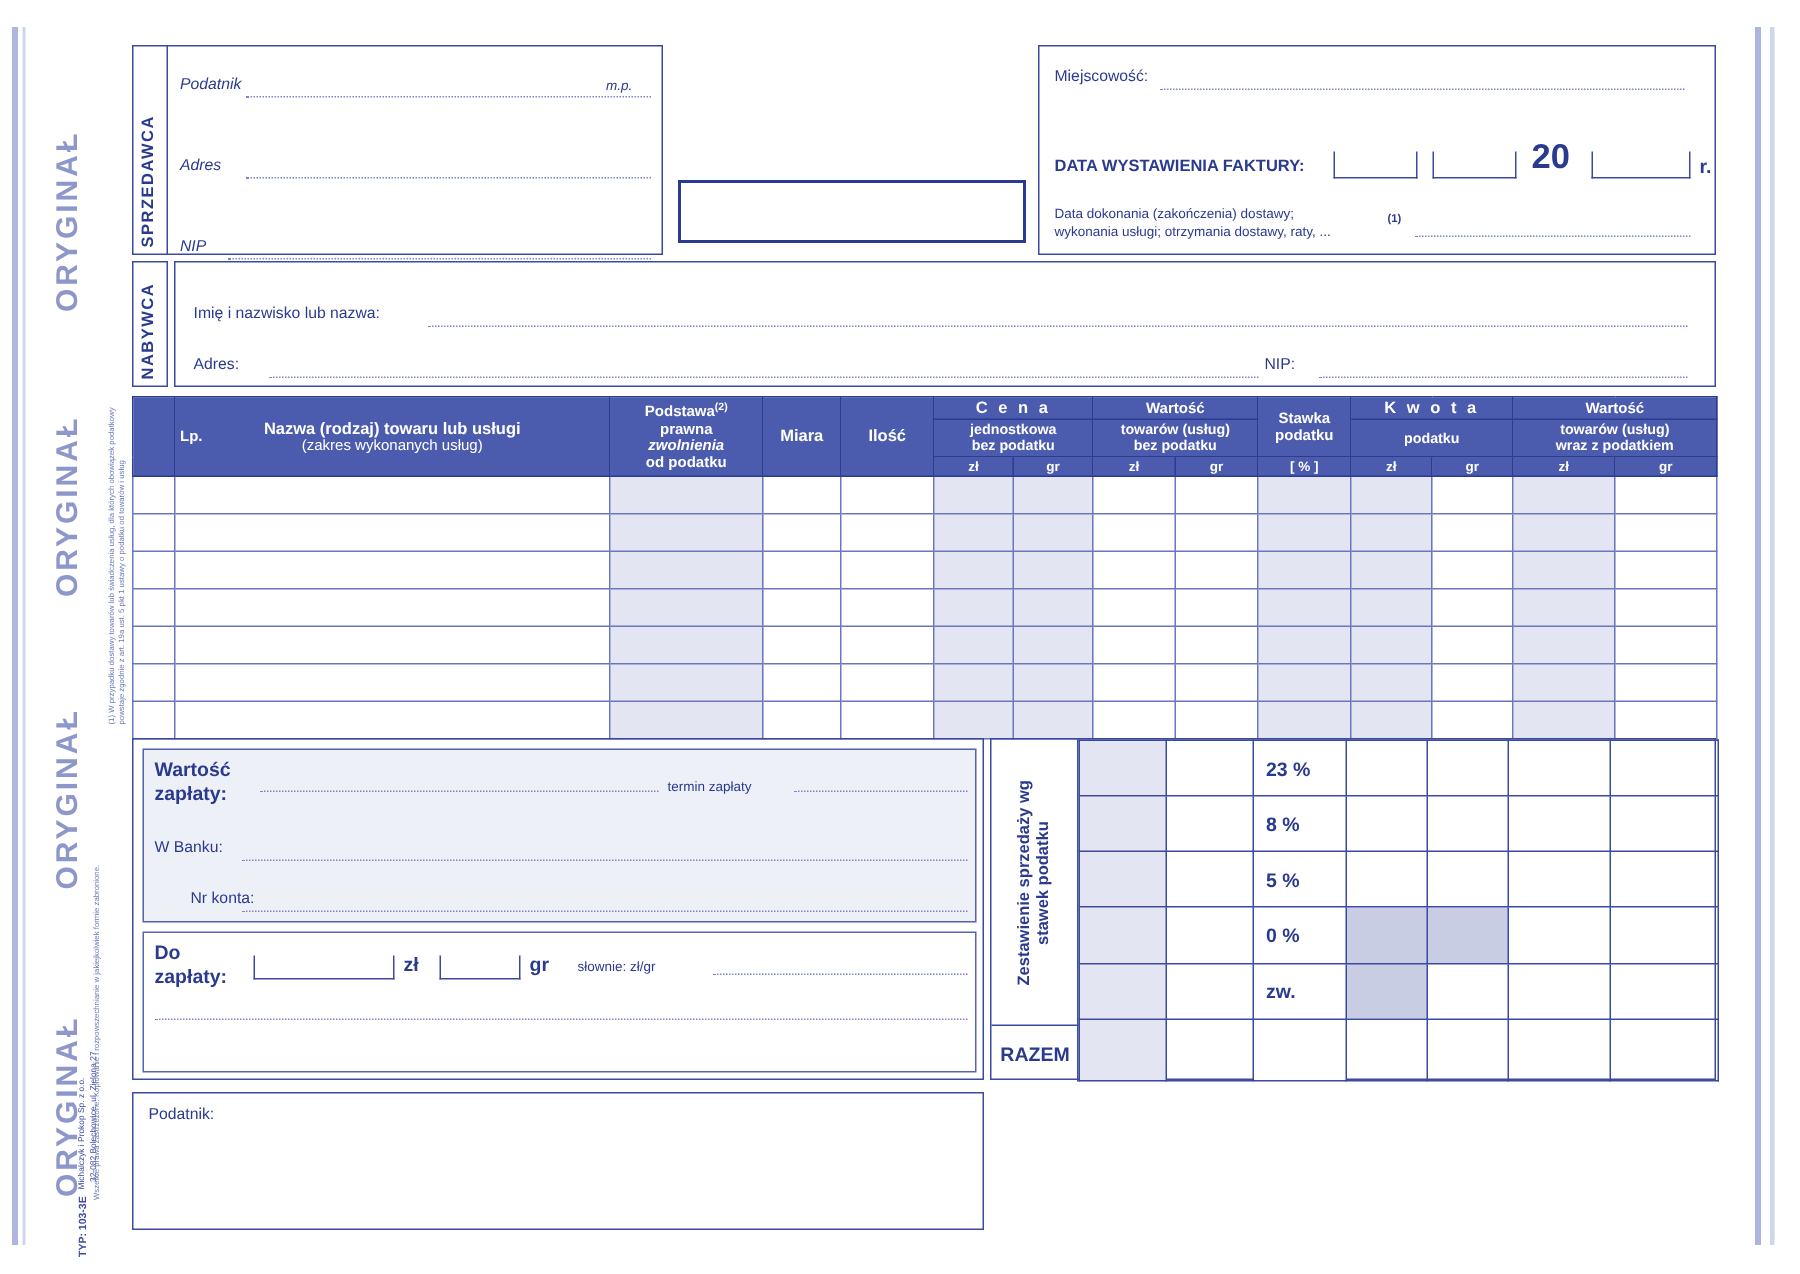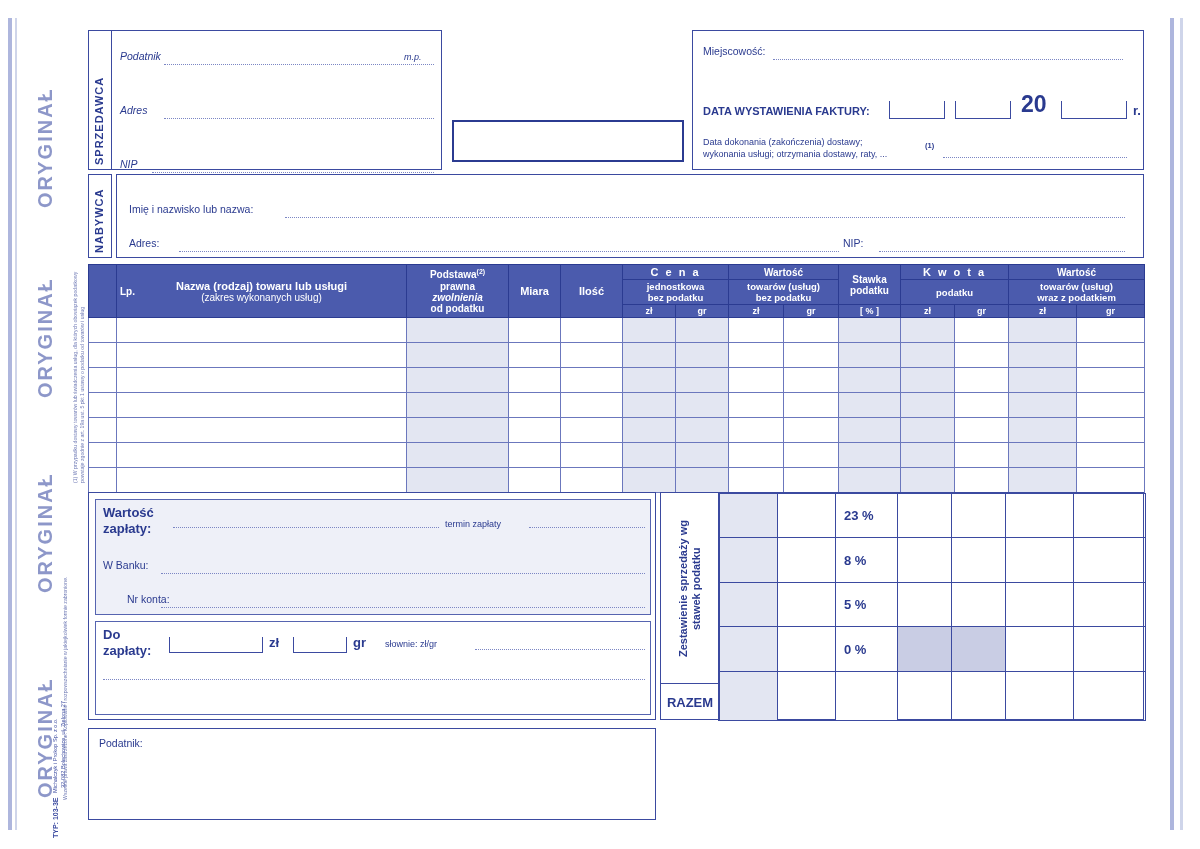--- a/index.html
+++ b/index.html
@@ -376,20 +376,29 @@
             <tr>
               <td style="border: 1.3px solid rgb(59, 74, 160); height: 34px; background: rgb(227, 230, 242);"></td>
               <td style="border: 1.3px solid rgb(59, 74, 160); height: 34px;"></td>
               <td style="border: 1.3px solid rgb(59, 74, 160); height: 34px; font-weight: bold; font-size: 13px; padding-left: 8px;">0 %</td>
               <td style="border: 1.3px solid rgb(59, 74, 160); height: 34px; background: rgb(201, 205, 228);"></td>
               <td style="border: 1.3px solid rgb(59, 74, 160); height: 34px; background: rgb(201, 205, 228);"></td>
               <td style="border: 1.3px solid rgb(59, 74, 160); height: 34px;"></td>
               <td style="border: 1.3px solid rgb(59, 74, 160); height: 34px;"></td>
             </tr>
             <tr>
+              <td style="border: 1.3px solid rgb(59, 74, 160); height: 34px; background: rgb(227, 230, 242);"></td>
+              <td style="border: 1.3px solid rgb(59, 74, 160); height: 34px;"></td>
+              <td style="border: 1.3px solid rgb(59, 74, 160); height: 34px; font-weight: bold; font-size: 13px; padding-left: 8px;">zw.</td>
+              <td style="border: 1.3px solid rgb(59, 74, 160); height: 34px; background: rgb(201, 205, 228);"></td>
+              <td style="border: 1.3px solid rgb(59, 74, 160); height: 34px;"></td>
+              <td style="border: 1.3px solid rgb(59, 74, 160); height: 34px;"></td>
+              <td style="border: 1.3px solid rgb(59, 74, 160); height: 34px;"></td>
+            </tr>
+            <tr>
               <td style="border: 1.3px solid rgb(59, 74, 160); height: 38px; background: rgb(227, 230, 242);"></td>
               <td style="border: 1.3px solid rgb(59, 74, 160); height: 38px;"></td>
               <td style="border: 1.3px solid rgb(59, 74, 160); height: 38px; background: rgb(255, 255, 255);"></td>
               <td style="border: 1.3px solid rgb(59, 74, 160); height: 38px;"></td>
               <td style="border: 1.3px solid rgb(59, 74, 160); height: 38px;"></td>
               <td style="border: 1.3px solid rgb(59, 74, 160); height: 38px;"></td>
               <td style="border: 1.3px solid rgb(59, 74, 160); height: 38px;"></td>
             </tr>
           </tbody>
       </table>

